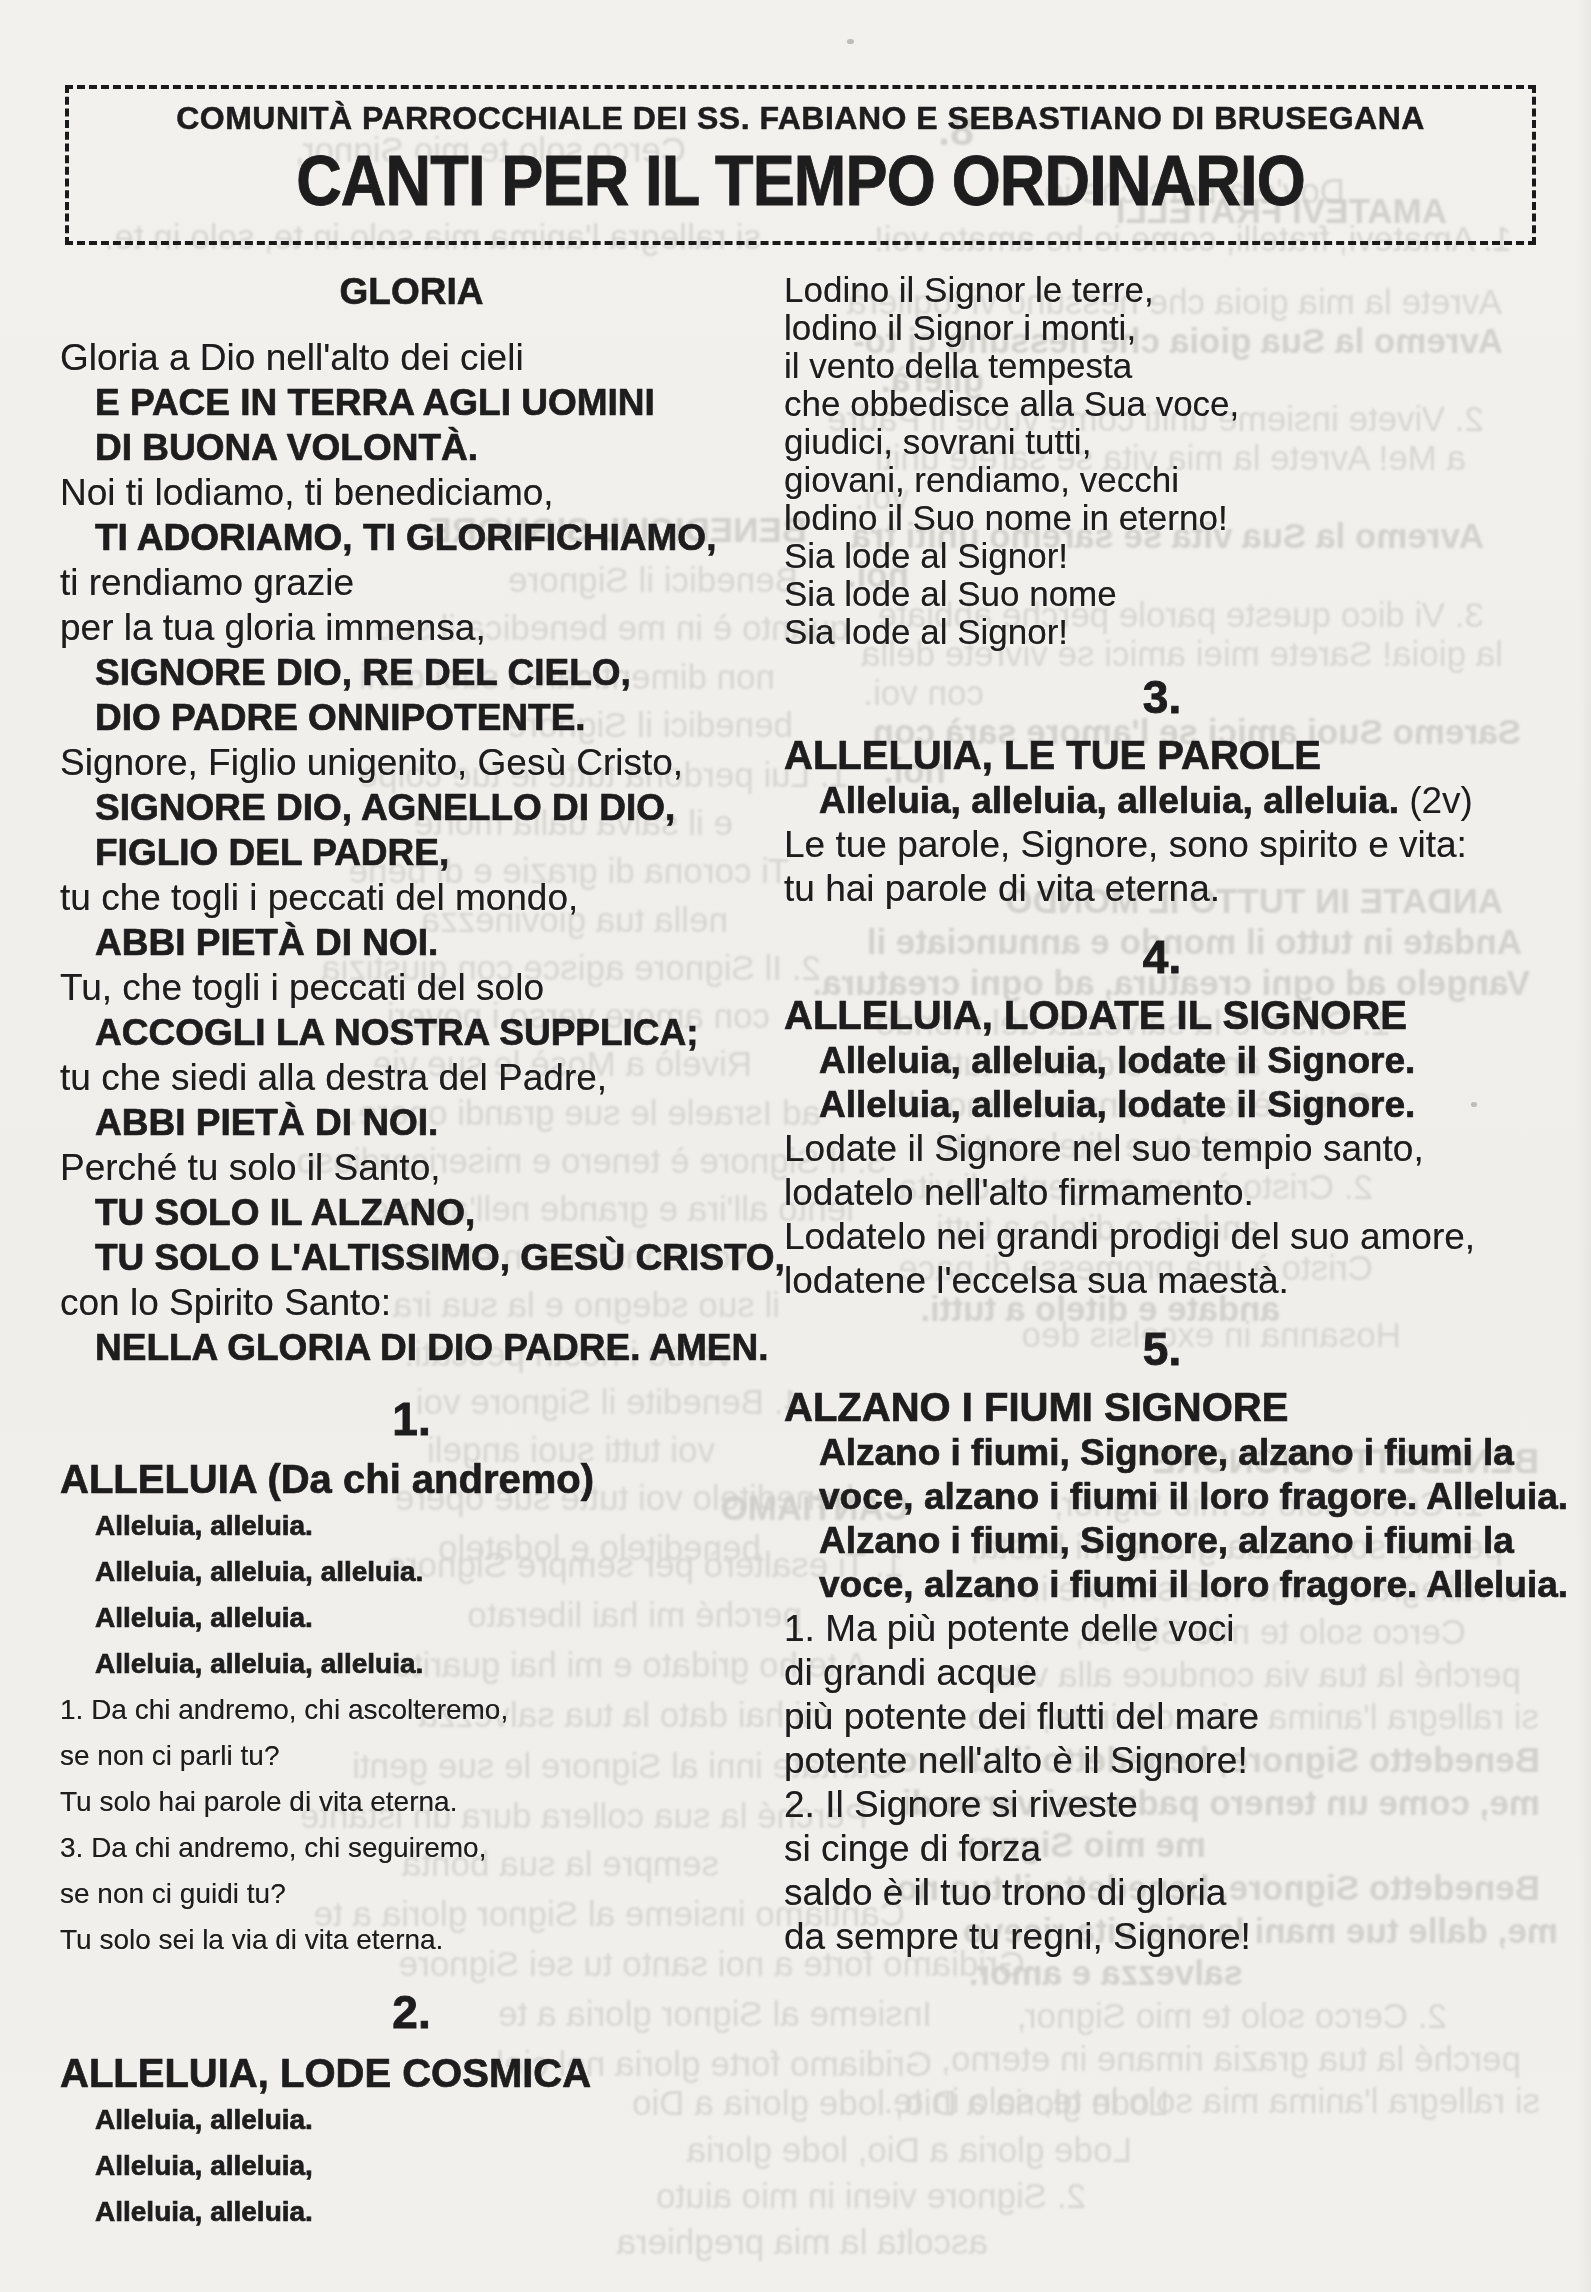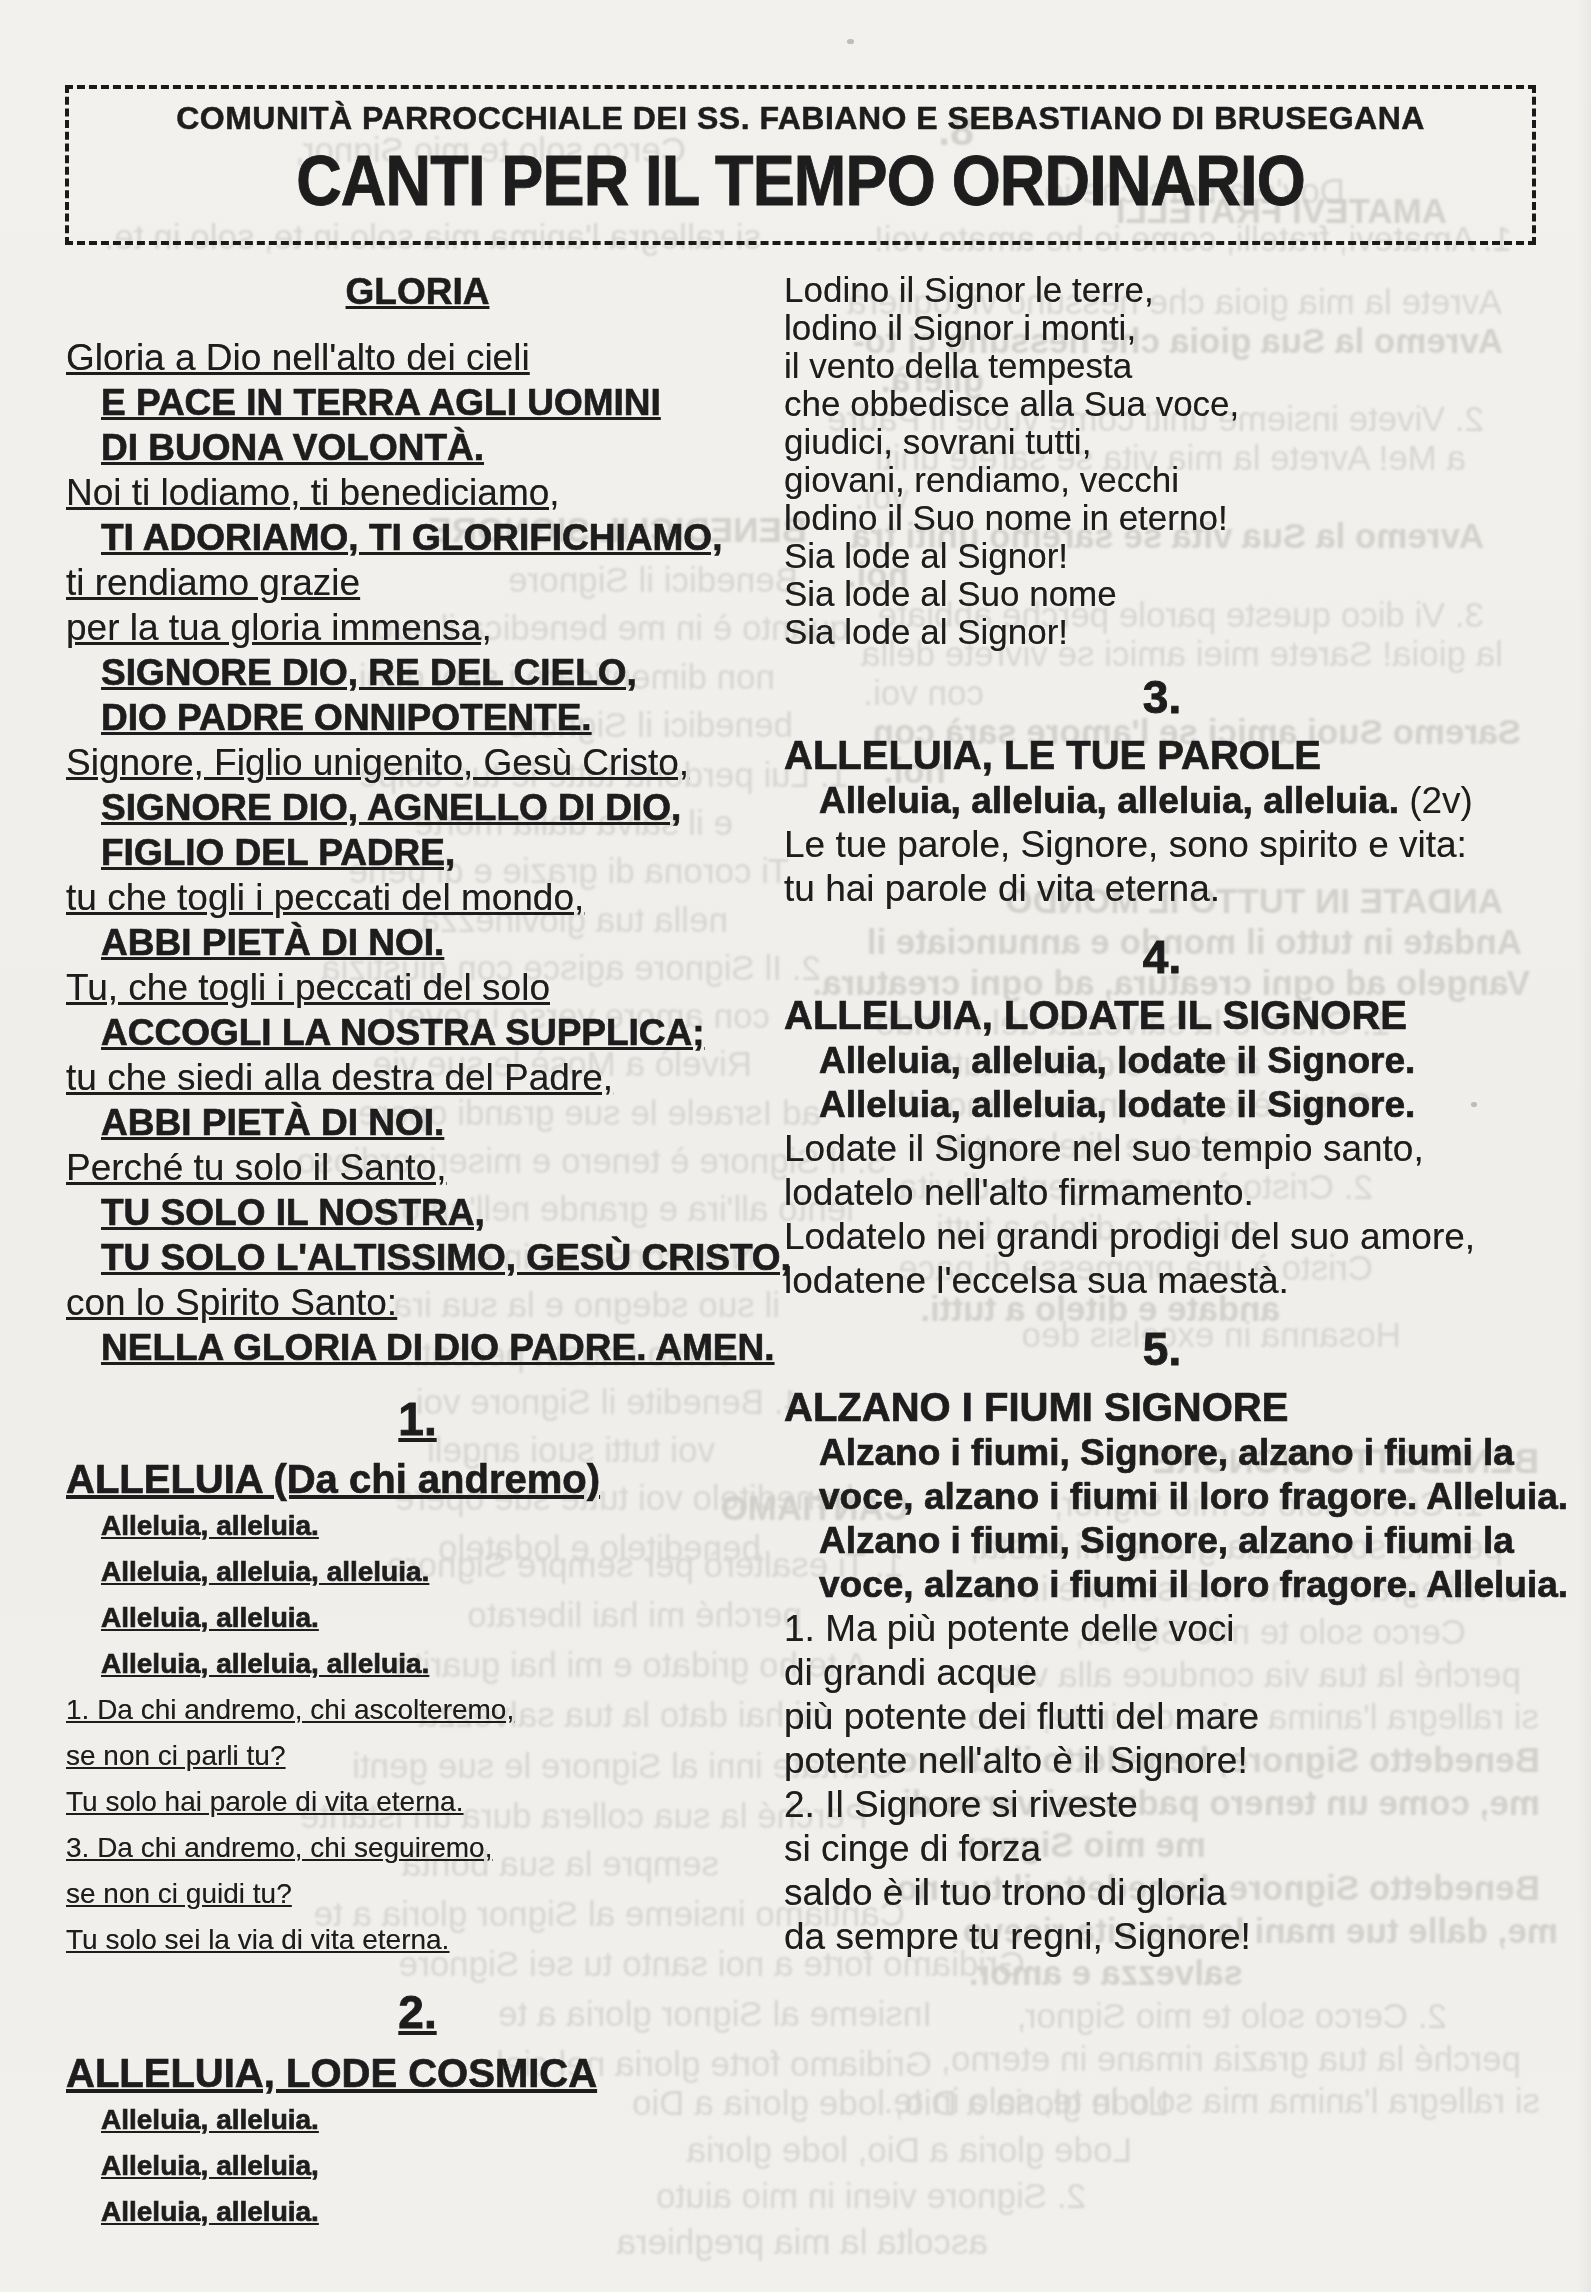--- a/index.html
+++ b/index.html
@@ -24,21 +24,21 @@
   }
   .community{
     margin-top:11px;font-size:32px;font-weight:700;letter-spacing:0.5px;
     -webkit-text-stroke:0.5px currentColor;
   }
   .page-title{
     margin-top:3.7px;font-size:70px;font-weight:800;letter-spacing:-0.9px;white-space:nowrap;
     transform:scaleX(.9);transform-origin:50% 50%;-webkit-text-stroke:0.9px currentColor;
   }
   .col{position:absolute;top:271px;}
-  #col-left{left:66px;width:703px;text-decoration:underline;}
+  #col-left{left:60px;width:703px;}
   #col-right{left:784px;width:756px;}
   .song-heading{text-align:center;font-weight:700;font-size:37px;margin-bottom:22px;-webkit-text-stroke:0.6px currentColor;}
   .song-number{text-align:center;font-weight:800;font-size:46px;margin:22px 0 9.3px;-webkit-text-stroke:0.9px currentColor;}
   #col-right .song-number{margin:18.6px 0 7.4px;}
   .song-title{font-weight:700;font-size:40px;line-height:48px;-webkit-text-stroke:0.7px currentColor;white-space:nowrap;}
   .line{white-space:nowrap;}
   #col-left .sec .line{font-size:28px;line-height:46px;}
   #col-left .sec-gloria .line{font-size:37px;line-height:45px;}
   #col-left .line-refrain{font-size:41px;}
   #col-right .sec .line{font-size:37px;line-height:44px;}
@@ -164,21 +164,21 @@
         <div class="line line-regular">Signore, Figlio unigenito, Gesù Cristo,</div>
         <div class="line line-bold">SIGNORE DIO, AGNELLO DI DIO,</div>
         <div class="line line-bold">FIGLIO DEL PADRE,</div>
         <div class="line line-regular">tu che togli i peccati del mondo,</div>
         <div class="line line-bold">ABBI PIETÀ DI NOI.</div>
         <div class="line line-regular">Tu, che togli i peccati del solo</div>
         <div class="line line-bold">ACCOGLI LA NOSTRA SUPPLICA;</div>
         <div class="line line-regular">tu che siedi alla destra del Padre,</div>
         <div class="line line-bold">ABBI PIETÀ DI NOI.</div>
         <div class="line line-regular">Perché tu solo il Santo,</div>
-        <div class="line line-bold">TU SOLO IL NOSTRA,</div>
+        <div class="line line-bold">TU SOLO IL ALZANO,</div>
         <div class="line line-bold">TU SOLO L'ALTISSIMO, GESÙ CRISTO,</div>
         <div class="line line-regular">con lo Spirito Santo:</div>
         <div class="line line-bold">NELLA GLORIA DI DIO PADRE. AMEN.</div>
       </div>
       <div class="sec">
         <div class="song-number">1.</div>
         <div class="song-title">ALLELUIA (Da chi andremo)</div>
         <div class="line line-refrain">Alleluia, alleluia.</div>
         <div class="line line-refrain">Alleluia, alleluia, alleluia.</div>
         <div class="line line-refrain">Alleluia, alleluia.</div>

